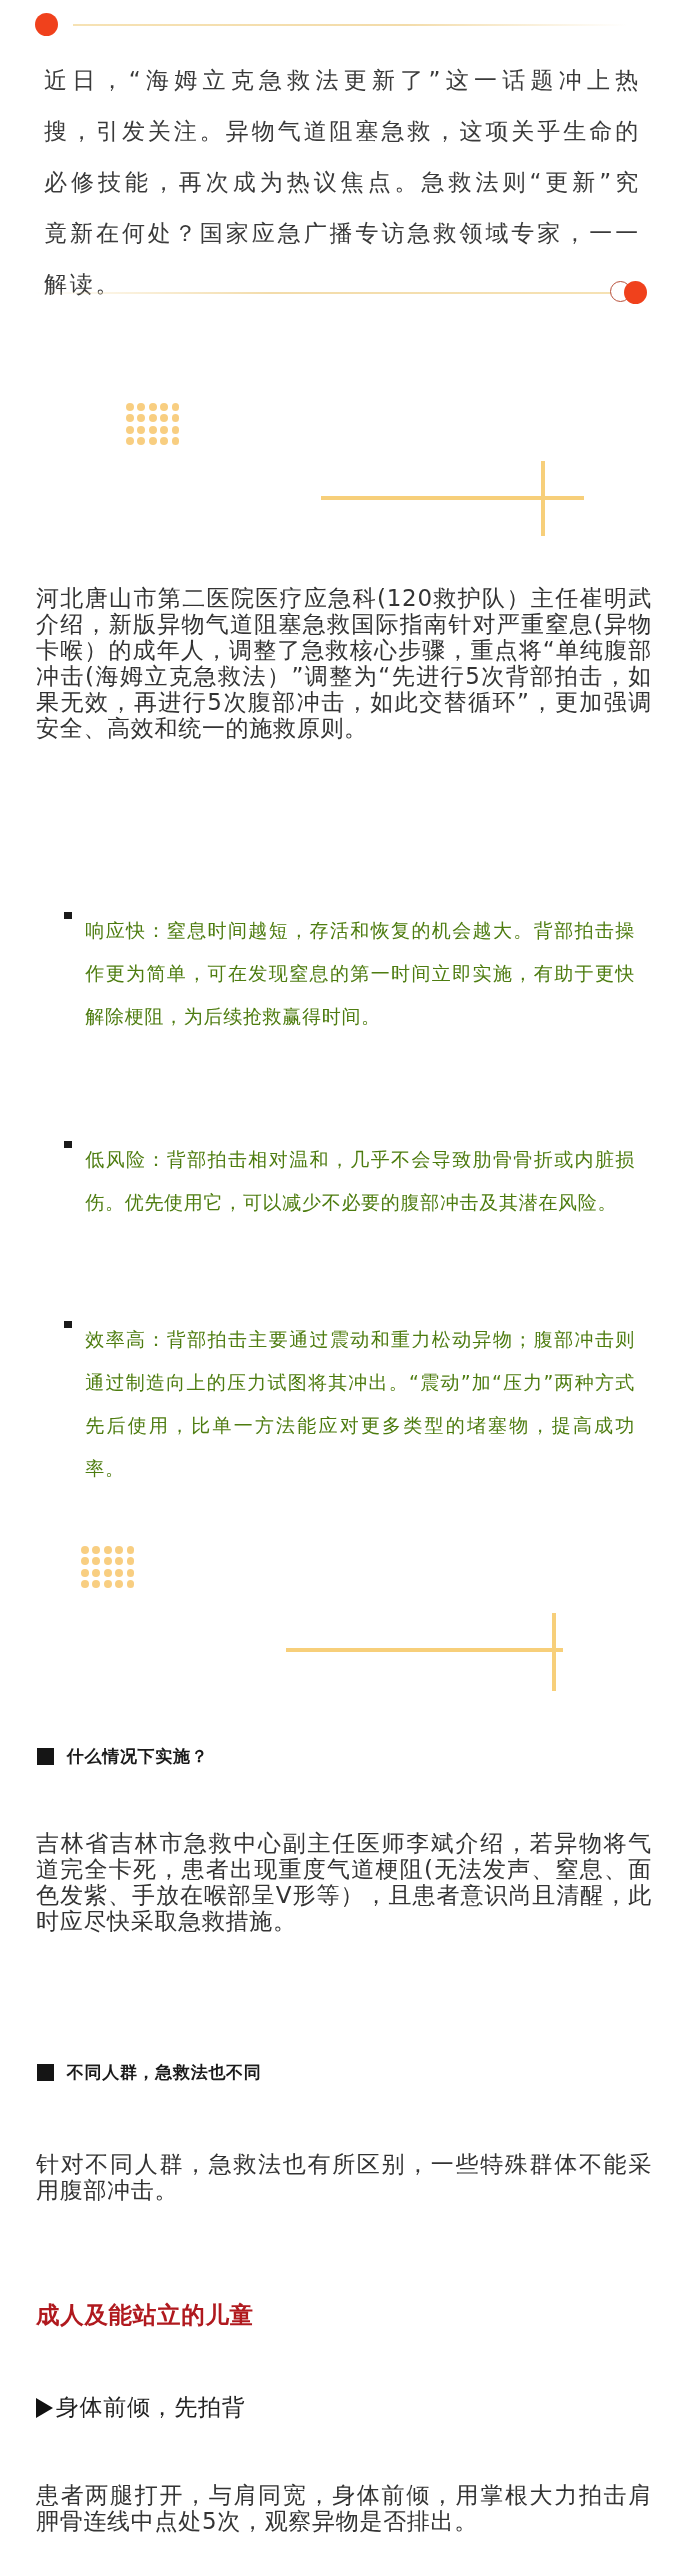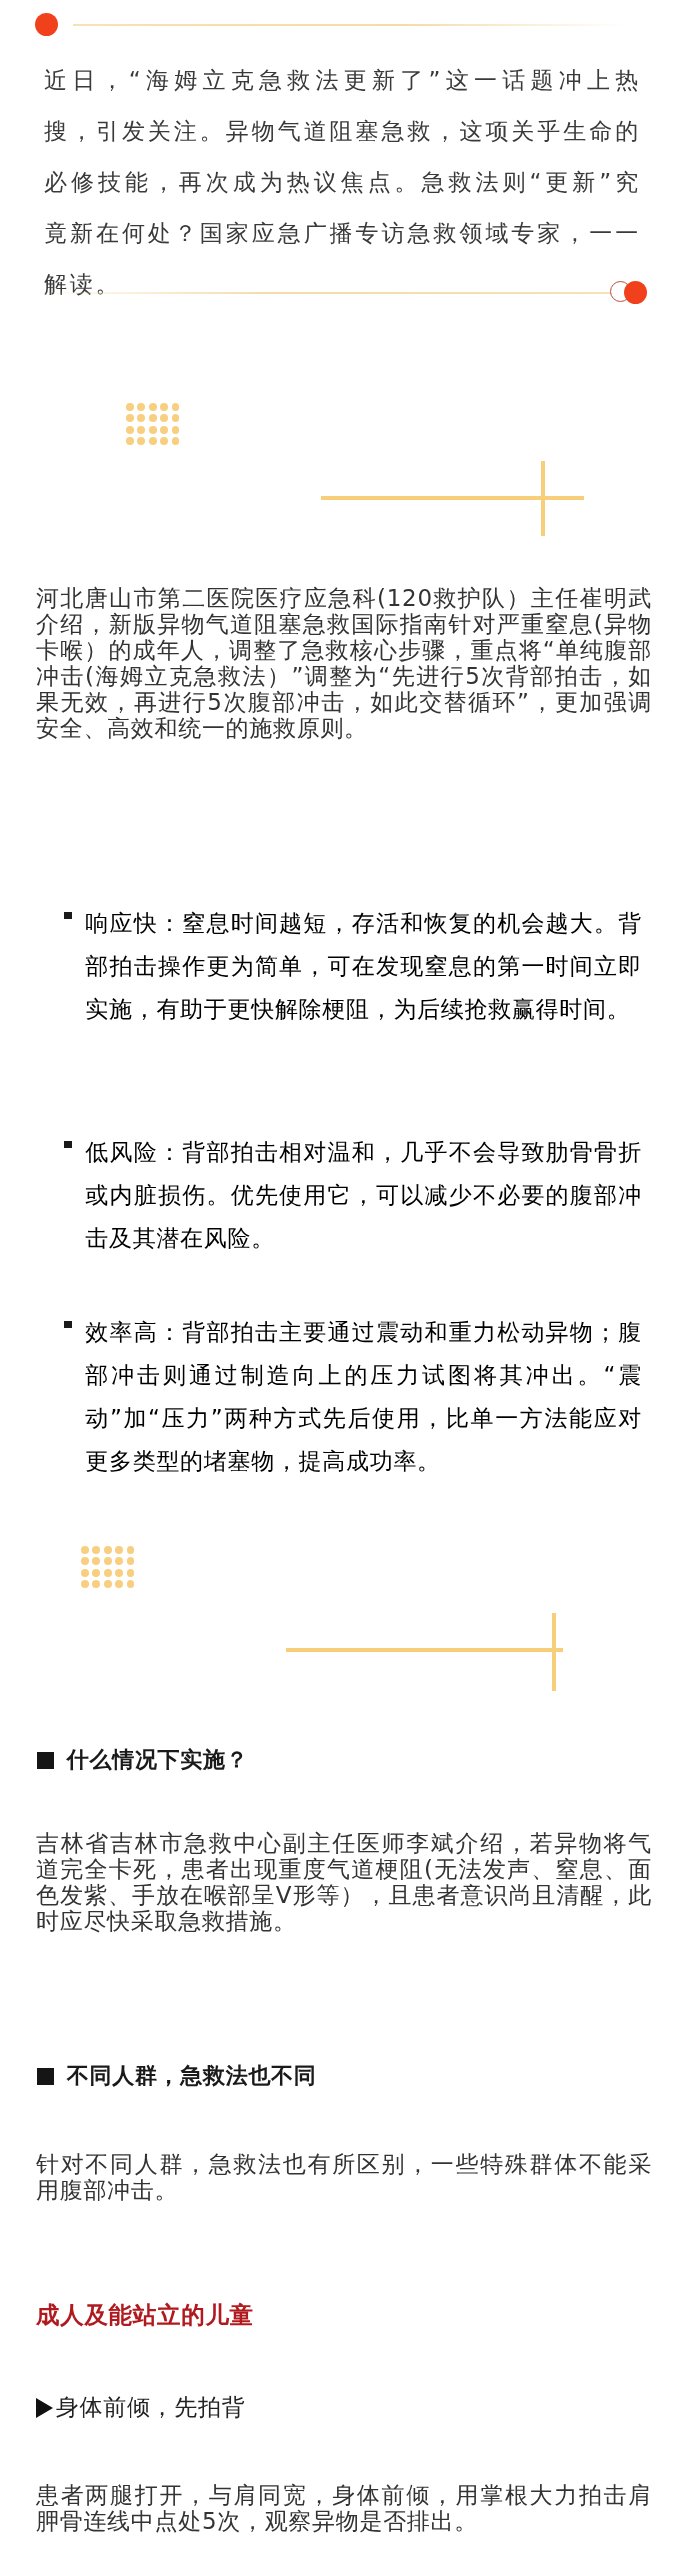--- a/index.html
+++ b/index.html
@@ -107,34 +107,34 @@
     }
     .bullet-mark {
       position: absolute;
       left: 0;
       top: 18.5px;
       width: 7.8px;
       height: 7.8px;
       background: #1a1a1a;
     }
     .bullet-text {
-      margin: 9px;
+      margin: 16px;
       margin-left: 21.3px;
-      font-size: 23px;
+      font-size: 19px;
       line-height: 43px;
-      color: #000000;
+      color: #4d7c0f;
       letter-spacing: 0.7px;
       text-align: justify;
     }
 
     
     .subhead {
       position: absolute;
       left: 37px;
-      font-size: 22px;
+      font-size: 17px;
       font-weight: bold;
       color: #1a1a1a;
       display: flex;
       align-items: center;
       letter-spacing: 0.7px;
     }
     .subhead .sq {
       display: inline-block;
       width: 17px;
       height: 17px;

